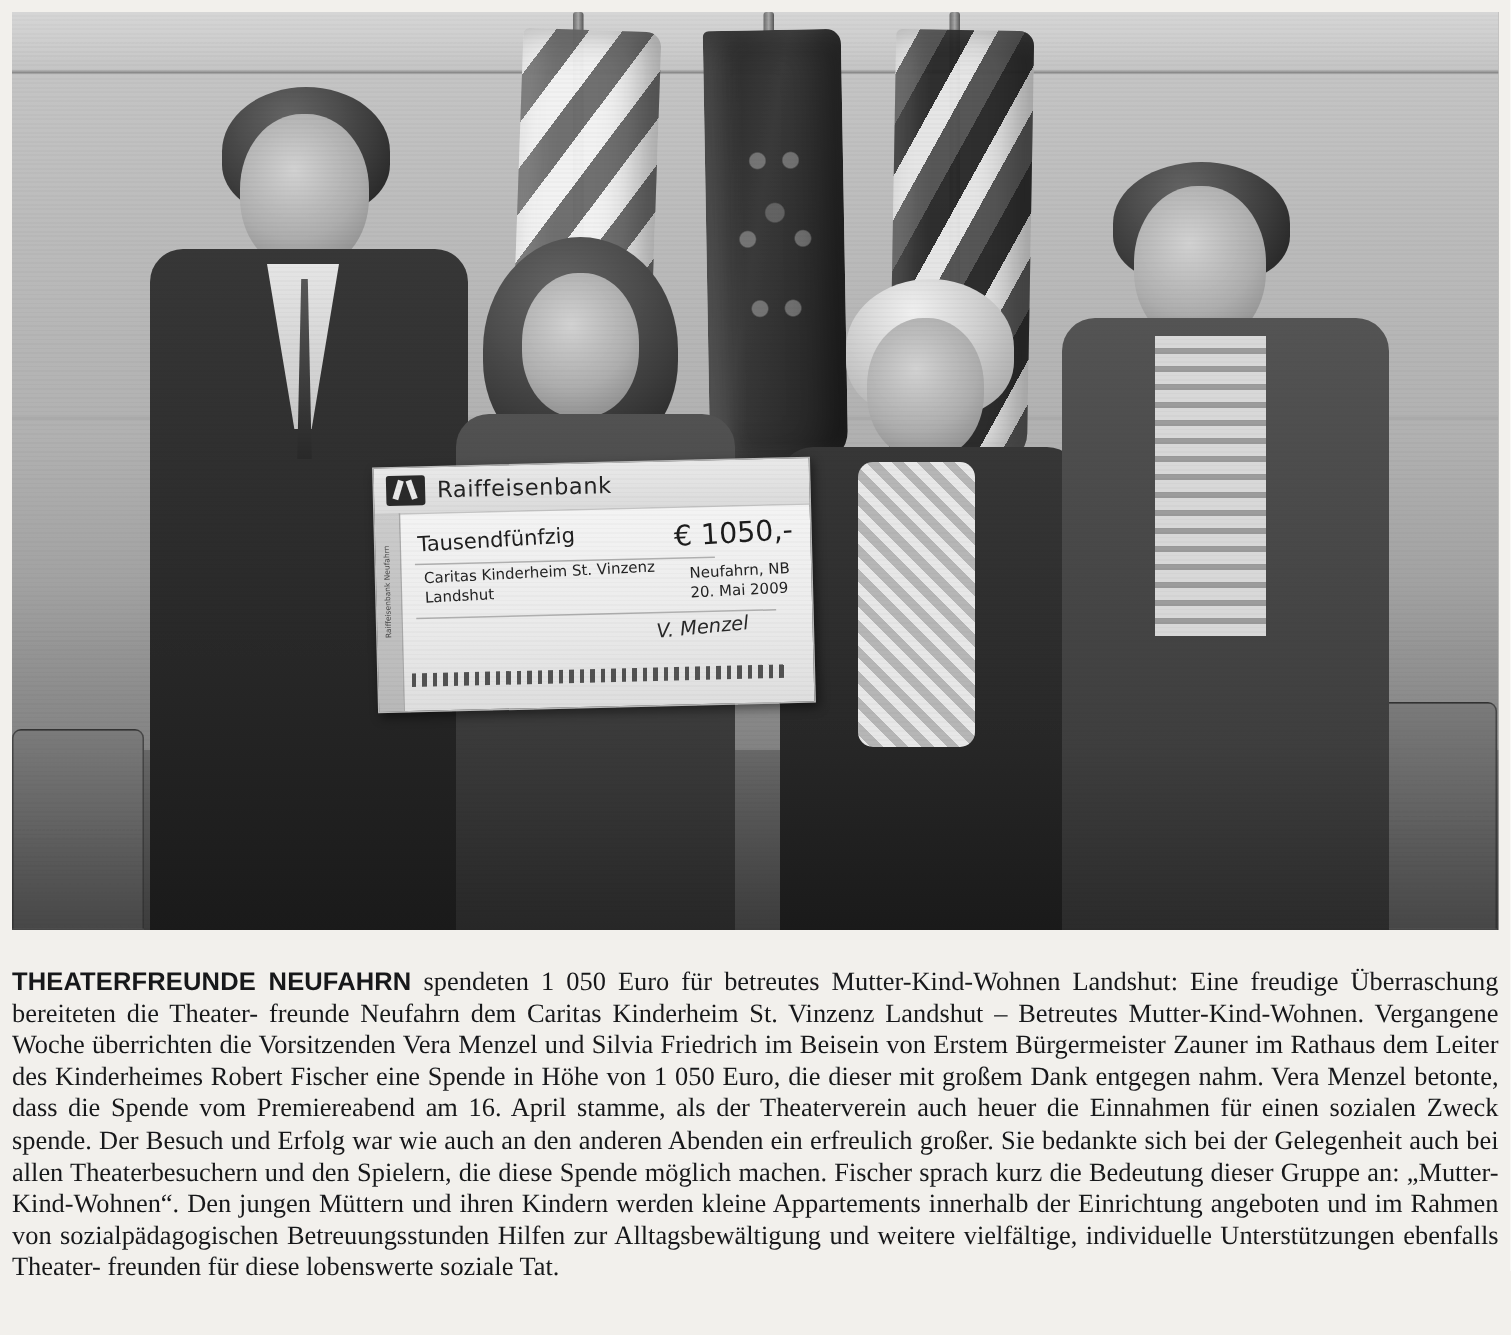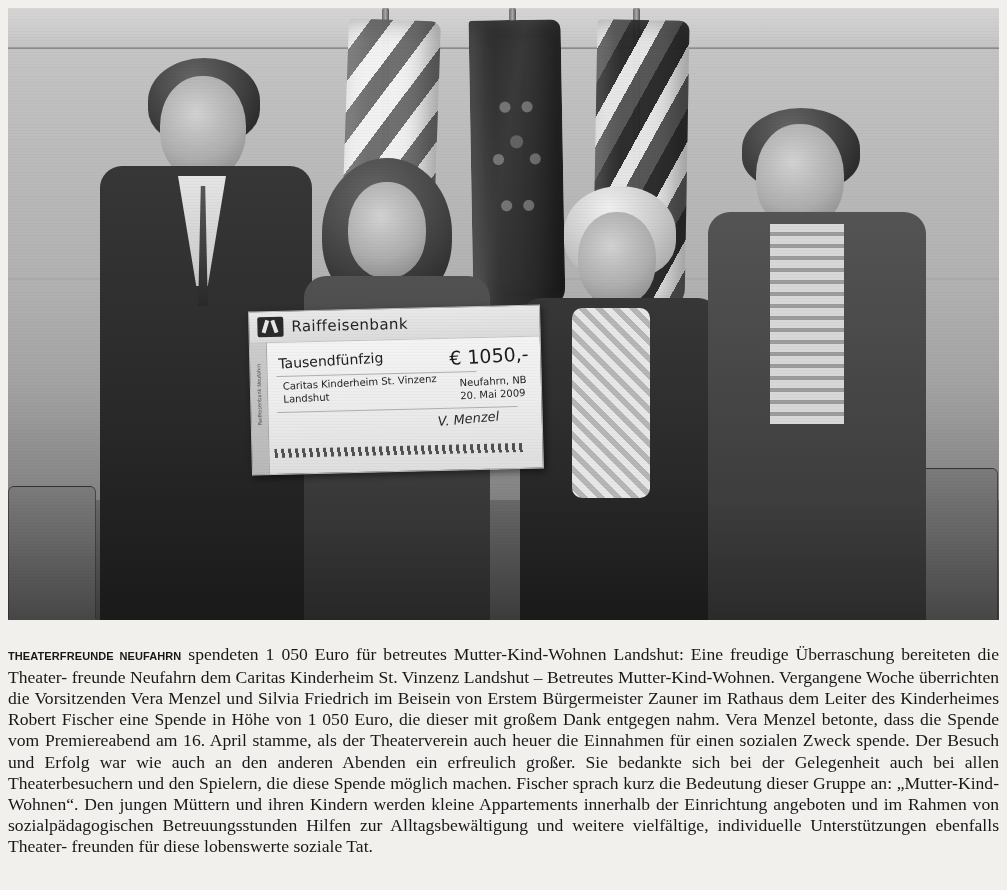--- a/index.html
+++ b/index.html
@@ -296,21 +296,21 @@
     font-family: "Liberation Serif", serif;
     font-size: 17.6px;
     line-height: 21.2px;
     color: #17181a;
     text-align: justify;
     text-justify: inter-word;
   }
   .caption .lead {
     font-family: "Liberation Sans", sans-serif;
     font-weight: bold;
-    font-size: 11px;
+    font-size: 17px;
     letter-spacing: 0.1px;
   }
   .grain {
     position: absolute;
     left: 0; top: 0; right: 0; bottom: 0;
     pointer-events: none;
     background-image:
       repeating-linear-gradient(0deg, rgba(0,0,0,0.035) 0px, rgba(0,0,0,0.035) 1px, transparent 1px, transparent 3px);
     mix-blend-mode: multiply;
     opacity: .5;

